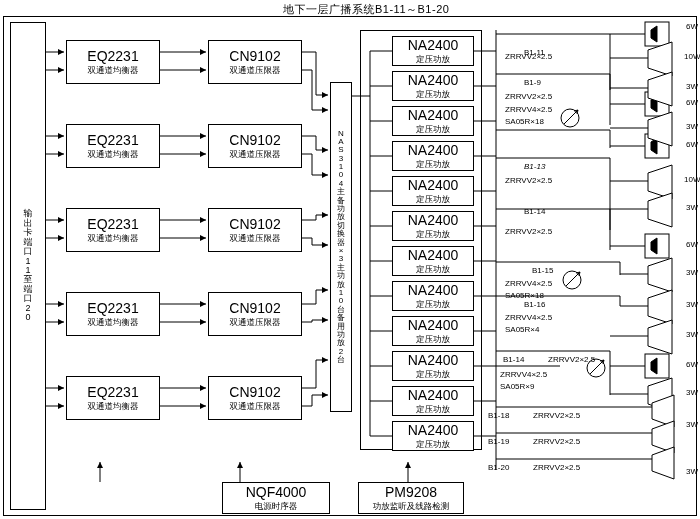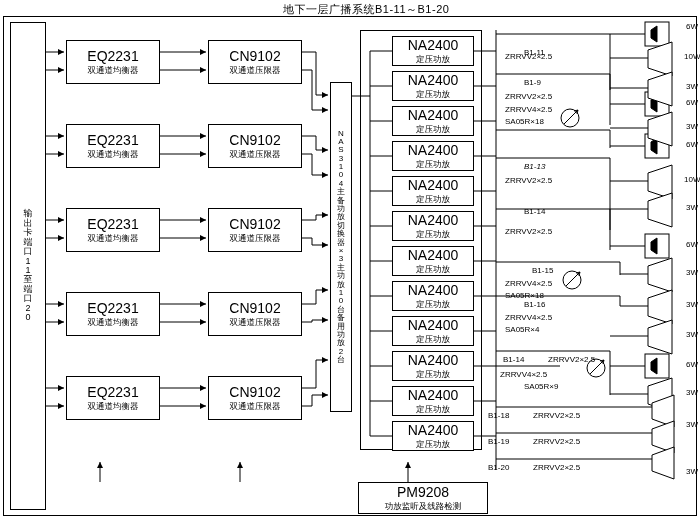--- a/index.html
+++ b/index.html
@@ -118,21 +118,25 @@
   </div>
   <div class="abs box" style="left:392px;top:386px;width:82px;height:30px;">
     <div class="l1">NA2400</div>
     <div class="l2">定压功放</div>
   </div>
   <div class="abs box" style="left:392px;top:421px;width:82px;height:30px;">
     <div class="l1">NA2400</div>
     <div class="l2">定压功放</div>
   </div>
 
-  <div class="abs box" style="left:358px;top:482px;width:130px;height:32px;">
+  <div class="abs box" style="left:222px;top:482px;width:108px;height:32px;">
+    <div class="l1">NQF4000</div>
+    <div class="l2">电源时序器</div>
+  </div>
+  <div class="abs box" style="left:358px;top:482px;width:106px;height:32px;">
     <div class="l1">PM9208</div>
     <div class="l2">功放监听及线路检测</div>
   </div>
 
   <div class="abs lbl" style="left:524px;top:48px;">B1-11</div>
   <div class="abs lbl" style="left:505px;top:52px;">ZRRVV2×2.5</div>
 
   <div class="abs lbl" style="left:524px;top:78px;">B1-9</div>
   <div class="abs lbl" style="left:505px;top:92px;">ZRRVV2×2.5</div>
 
@@ -150,21 +154,21 @@
   <div class="abs lbl" style="left:505px;top:291px;">SA05R×18</div>
 
   <div class="abs lbl" style="left:524px;top:300px;text-align:right;">B1-16</div>
   <div class="abs lbl" style="left:505px;top:313px;">ZRRVV4×2.5</div>
   <div class="abs lbl" style="left:505px;top:325px;">SA05R×4</div>
 
   <div class="abs lbl" style="left:503px;top:355px;">B1-14</div>
   <div class="abs lbl" style="left:548px;top:355px;">ZRRVV2×2.5</div>
 
   <div class="abs lbl" style="left:500px;top:370px;">ZRRVV4×2.5</div>
-  <div class="abs lbl" style="left:524px;top:382px;">SA05R×9</div>
+  <div class="abs lbl" style="left:500px;top:382px;">SA05R×9</div>
 
   <div class="abs lbl" style="left:488px;top:411px;">B1-18</div>
   <div class="abs lbl" style="left:533px;top:411px;">ZRRVV2×2.5</div>
 
   <div class="abs lbl" style="left:488px;top:437px;">B1-19</div>
   <div class="abs lbl" style="left:533px;top:437px;">ZRRVV2×2.5</div>
 
   <div class="abs lbl" style="left:488px;top:463px;">B1-20</div>
   <div class="abs lbl" style="left:533px;top:463px;">ZRRVV2×2.5</div>
 

